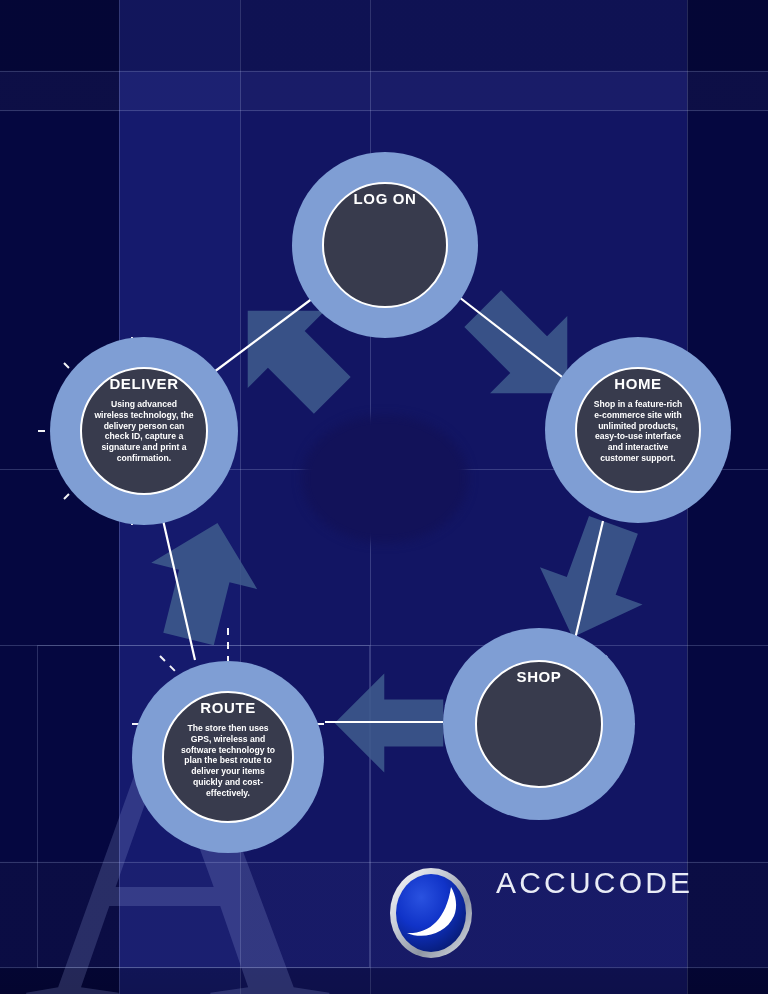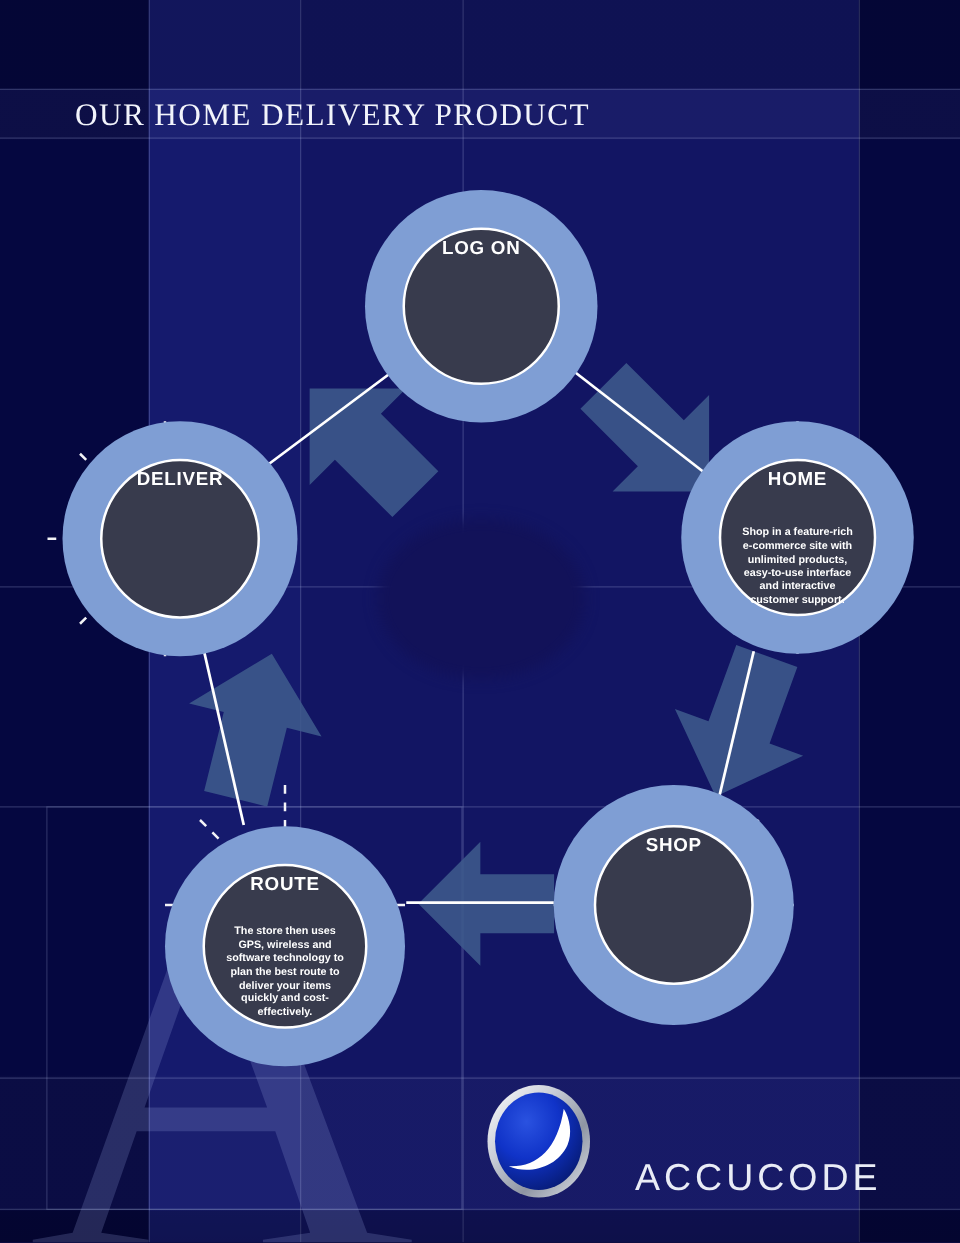--- a/index.html
+++ b/index.html
@@ -113,21 +113,21 @@
     align-items: center;
     justify-content: center;
   }
   .node-inner {
     border-radius: 50%;
     background: #383b4d;
     border: 2px solid #ffffff;
     display: flex;
     flex-direction: column;
     align-items: center;
-    justify-content: space-between;
+    justify-content: flex-start;
     text-align: center;
     padding: 6px 12px;
   }
   .node-title {
     color: #ffffff;
     font-weight: bold;
     letter-spacing: 0.6px;
     margin-bottom: 7px;
   }
   .node-body {
@@ -167,22 +167,22 @@
     position: absolute;
     pointer-events: none;
   }
   .arrow svg { display: block; overflow: visible; }
 
   
   .logo-block {
     position: absolute;
     left: 388px; top: 866px;
     display: flex;
-    align-items: flex-end;
-    gap: 34px;
+    align-items: flex-start;
+    gap: 22px;
   }
   .logo-mark { width: 86px; height: 94px; }
   .logo-word {
     color: #e9ecf6;
     font-size: 30px;
     letter-spacing: 3.2px;
     font-weight: 400;
   }
 </style>
 </head>
@@ -204,21 +204,20 @@
   <div class="bg-line-v" style="left:240px"></div>
   <div class="bg-line-v" style="left:370px"></div>
   <div class="bg-line-v" style="left:687px"></div>
 
   <div class="centre-ellipse"></div>
   <div class="frame-rect"></div>
   <div class="shade"></div>
 
   <div class="watermark-a">A</div>
 
-  <div class="page-title">OUR HOME DELIVERY PRODUCT</div>
 
   <div class="arrow" style="left:225px; top:288px;">
     <svg width="130" height="130" viewBox="0 0 100 100">
       <g transform="rotate(-45 50 50)">
         <polygon points="50,4 92,46 70,46 70,96 30,96 30,46 8,46" fill="#3d5a8c" opacity="0.88"></polygon>
       </g>
     </svg>
   </div>
 
   <div class="arrow" style="left:460px; top:286px;">
@@ -324,20 +323,21 @@
   <div class="node" id="node-route">
     <div class="node-inner">
       <div class="node-title">ROUTE</div>
       <div class="node-body">The store then uses GPS, wireless and software technology to plan the best route to deliver your items quickly and cost-effectively.</div>
     </div>
   </div>
 
   <div class="node" id="node-deliver">
     <div class="node-inner">
       <div class="node-title">DELIVER</div>
+      <div class="node-body">Using advanced wireless technology, the delivery person can check ID, capture a signature and print a confirmation.</div>
     </div>
   </div>
 
   <div class="logo-block">
     <svg class="logo-mark" viewBox="0 0 86 94">
       <defs>
         <radialGradient id="sphereGrad" cx="36%" cy="30%" r="78%">
           <stop offset="0%" stop-color="#2a52e0"></stop>
           <stop offset="48%" stop-color="#1033c8"></stop>
           <stop offset="100%" stop-color="#061a72"></stop>

